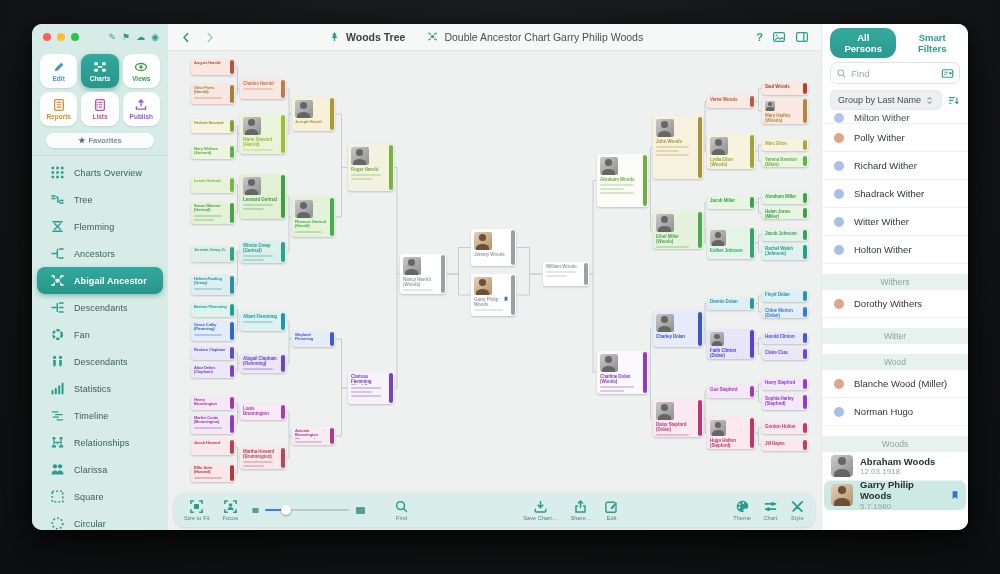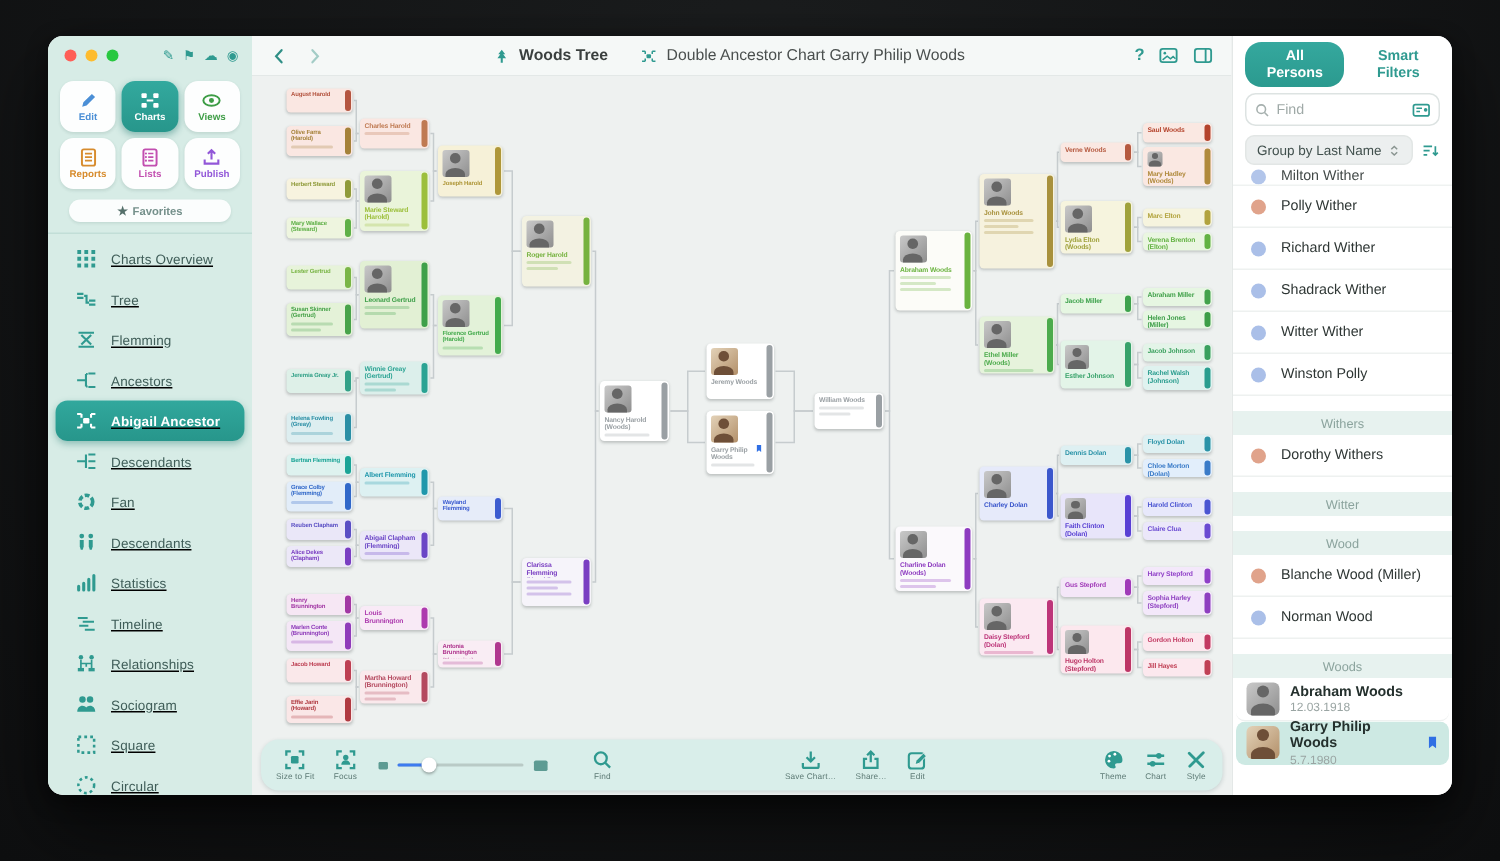--- a/index.html
+++ b/index.html
@@ -15,30 +15,30 @@
   .miniIcons{margin-left:auto;display:flex;gap:6px;color:#2f9a90;font-size:9px;line-height:1;}
   .miniIcons span{cursor:default;}
   .navgrid{display:grid;grid-template-columns:repeat(3,1fr);gap:4px;padding:4px 8px 0 8px;}
   .navbtn{background:#fdfefe;border:none;border-radius:9px;height:34px;display:flex;flex-direction:column;align-items:center;justify-content:center;gap:1px;box-shadow:0 1px 2px rgba(40,80,75,.12);padding:0;}
   .navbtn .lb{font-size:6.5px;font-weight:700;}
   .navbtn.active{background:linear-gradient(180deg,#33a99e,#27968b);box-shadow:0 2px 5px rgba(30,120,110,.45);}
   .navbtn.active .lb{color:#fff !important;}
   .fav{margin:7px 14px 0 14px;height:15px;border:none;border-radius:8px;background:#fbfdfd;color:#75908b;font-size:7.5px;font-weight:700;display:flex;align-items:center;justify-content:center;gap:3px;box-shadow:0 1px 2px rgba(40,80,75,.12);}
   .fav .star{font-size:8px;color:#55706b;}
   .sep{height:1px;background:#c2ded7;margin:7px 0 3px 0;}
-  .chartlist{flex:1;overflow:hidden;text-decoration:underline;}
+  .chartlist{flex:1;overflow:hidden;}
   .citem{height:27px;display:flex;align-items:center;gap:9px;padding:0 6px 0 13px;margin:0 5px;border-radius:8px;cursor:default;}
   .citem .cl{font-size:9px;color:#3f5d58;font-weight:500;letter-spacing:.1px;}
   .citem.active{background:linear-gradient(180deg,#31a89d,#27968b);box-shadow:0 2px 5px rgba(30,120,110,.4);}
   .citem.active .cl{color:#fff;font-weight:700;}
   
   .main{flex:1;display:flex;flex-direction:column;min-width:0;}
   .topbar{height:26px;background:#f5f8f7;border-bottom:1px solid #e3e8e7;display:flex;align-items:center;padding:0 12px;gap:6px;}
   .navchev{display:flex;gap:10px;align-items:center;}
-  .titleC{flex:1;display:flex;align-items:flex-end;justify-content:center;gap:6px;min-width:0;}
+  .titleC{flex:1;display:flex;align-items:flex-start;justify-content:center;gap:6px;min-width:0;}
   .ttl{font-size:10.5px;font-weight:700;color:#3a3f3e;white-space:nowrap;}
   .ttl2{font-size:10.5px;font-weight:400;color:#4a4f4e;white-space:nowrap;}
   .hic{display:flex;align-items:center;gap:9px;}
   .help{color:#2f9a90;font-size:11px;font-weight:700;}
   .canvas{flex:1;position:relative;background:#eef1f0;overflow:hidden;}
   #edges{position:absolute;left:0;top:0;pointer-events:none;}
   .node{position:absolute;border-radius:3px;box-shadow:0 1px 2px rgba(50,60,60,.25);overflow:hidden;padding:2px 8px 2px 3px;box-sizing:border-box;}
   .node .bar{position:absolute;right:1px;top:1px;bottom:1px;width:4px;border-radius:2px;}
   .node .nm{font-weight:700;line-height:1.12;letter-spacing:-.1px;overflow:hidden;}
   .node .fr{height:2px;border-radius:1px;margin-top:2px;opacity:.28;}
@@ -270,21 +270,21 @@
           <div class="citem">
             <span>
               <svg viewBox="0 0 16 16" width="15" height="15">
                 <g fill="#2f9a90">
                   <circle cx="5.3" cy="4.6" r="2.3"></circle>
                   <circle cx="10.7" cy="4.6" r="2.3"></circle>
                   <path d="M1.6 13.4c0-2.8 1.7-4.4 3.7-4.4 1.2 0 2 .5 2.7 1.3.7-.8 1.5-1.3 2.7-1.3 2 0 3.7 1.6 3.7 4.4z"></path>
                 </g>
               </svg>
             </span>
-    <span class="cl">Sociogram</span>
+    <span class="cl">Clarissa</span>
           </div>
           <div class="citem">
             <span>
               <svg viewBox="0 0 16 16" width="15" height="15">
                 <rect x="2.4" y="2.4" width="11.2" height="11.2" fill="none" stroke="#2f9a90" stroke-width="1.8" stroke-dasharray="2 2.2"></rect>
               </svg>
             </span>
     <span class="cl">Square</span>
           </div>
           <div class="citem">
@@ -894,36 +894,36 @@
           <div class="prow">
             <span class="dot" style="background:#aabfe8"></span>
       <span class="pn">Shadrack Wither</span>
           </div>
           <div class="prow">
             <span class="dot" style="background:#aabfe8"></span>
       <span class="pn">Witter Wither</span>
           </div>
           <div class="prow">
             <span class="dot" style="background:#aabfe8"></span>
-      <span class="pn">Winston Polly</span>
+      <span class="pn">Holton Wither</span>
           </div>
           <div class="ghead">Withers</div>
           <div class="prow">
             <span class="dot" style="background:#e0a38b"></span>
       <span class="pn">Dorothy Withers</span>
           </div>
           <div class="ghead">Witter</div>
           <div class="ghead">Wood</div>
           <div class="prow">
             <span class="dot" style="background:#e0a38b"></span>
       <span class="pn">Blanche Wood (Miller)</span>
           </div>
           <div class="prow">
             <span class="dot" style="background:#aabfe8"></span>
-      <span class="pn">Norman Wood</span>
+      <span class="pn">Norman Hugo</span>
           </div>
           <div class="ghead">Woods</div>
           <div class="phrow">
             <span class="thumb ph "></span>
     <span style="flex:1;min-width:0">
       <div class="nm2">Abraham Woods</div>
               <div class="dt">12.03.1918</div>
             </span>
     </div>
           <div class="phrow sel">

